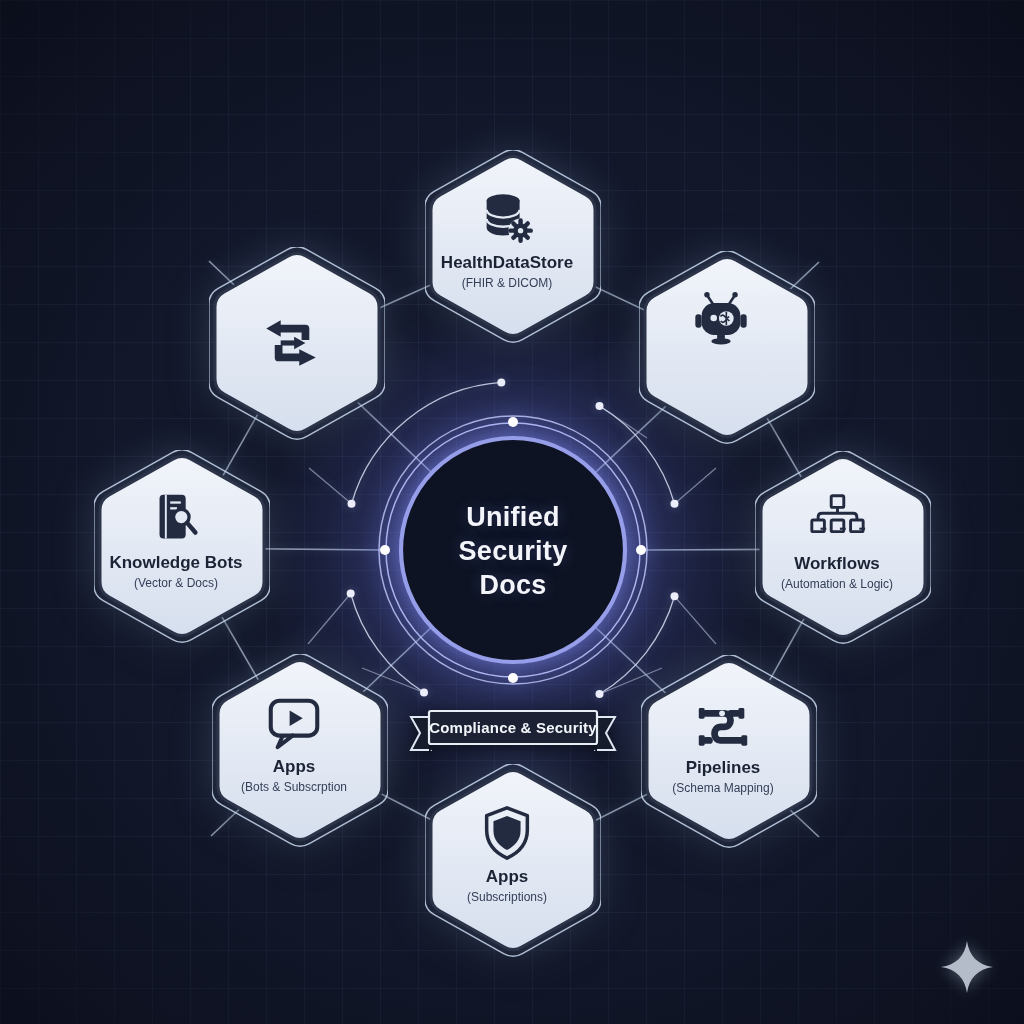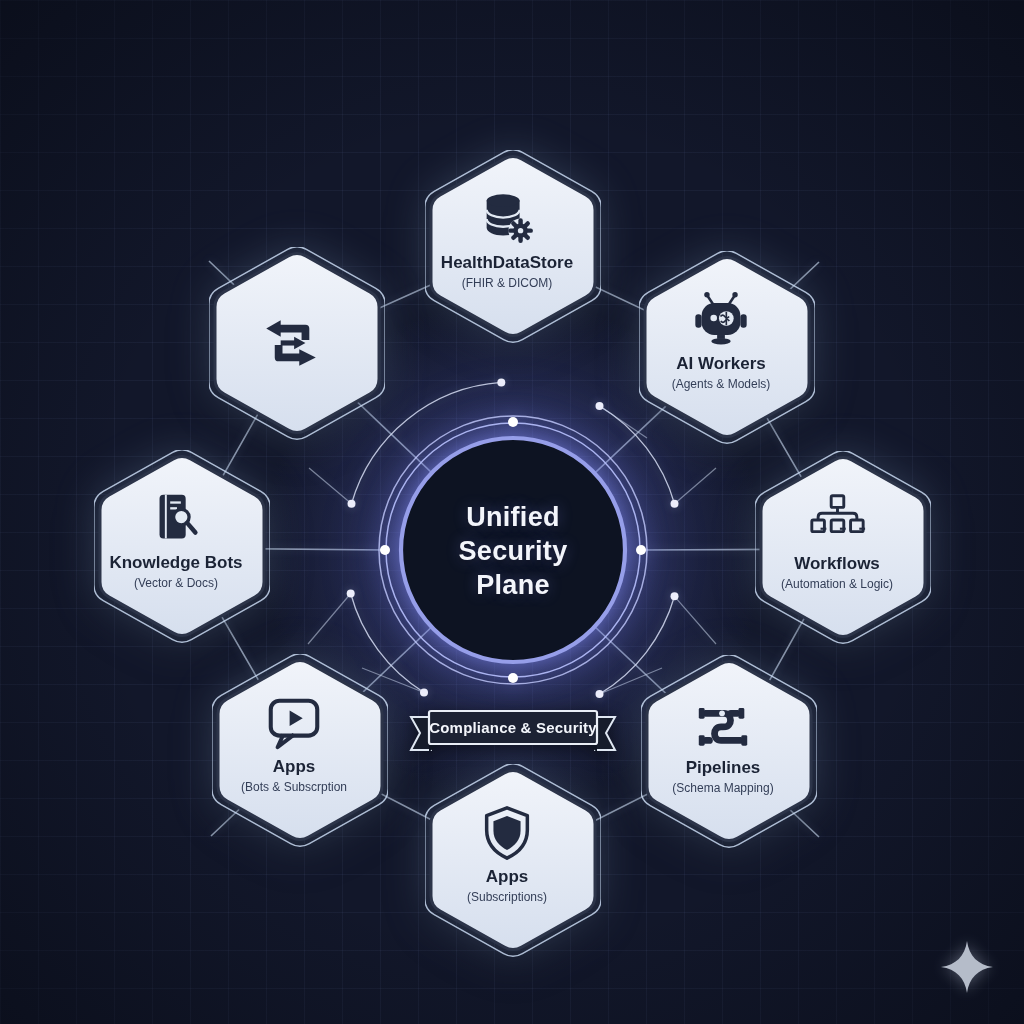--- a/index.html
+++ b/index.html
@@ -118,21 +118,21 @@
       <circle cx="0" cy="-128" r="5"></circle>
         <circle cx="0" cy="128" r="5"></circle>
       <circle cx="-128" cy="0" r="5"></circle>
         <circle cx="128" cy="0" r="5"></circle>
     </g>
   </svg>
 
   <div id="center-text">
     <div>Unified</div>
     <div>Security</div>
-    <div>Plane</div>
+    <div>Docs</div>
   </div>
 
   <div class="hexnode" style="left:425px;top:150px;">
     <svg class="hexbg" width="176" height="196" viewBox="0 0 176 196">
       <path d="M96.7 8.9 L161.3 45.1 Q170 50 170 60 L170 132 Q170 142 161.3 146.9 L96.7 183.1 Q88 188 79.3 183.1 L14.7 146.9 Q6 142 6 132 L6 60 Q6 50 14.7 45.1 L79.3 8.9 Q88 4 96.7 8.9 Z" transform="translate(88,96) scale(1.075) translate(-88,-96)" fill="none" stroke="rgba(200,216,240,.85)" stroke-width="1.4"></path>
       <path d="M96.7 8.9 L161.3 45.1 Q170 50 170 60 L170 132 Q170 142 161.3 146.9 L96.7 183.1 Q88 188 79.3 183.1 L14.7 146.9 Q6 142 6 132 L6 60 Q6 50 14.7 45.1 L79.3 8.9 Q88 4 96.7 8.9 Z" fill="url(#hexGrad)" stroke="#2c3449" stroke-width="3"></path>
     </svg>
     <svg class="nodeicon" width="62" height="62" viewBox="0 0 64 64">
       <path d="M11 13 V41 C11 45.4 18.6 49 28 49 C37.4 49 45 45.4 45 41 V13 Z" fill="#232b40"></path>
       <ellipse cx="28" cy="13" rx="17" ry="6.5" fill="#232b40"></ellipse>
@@ -172,24 +172,20 @@
       <circle cx="24.5" cy="30" r="3.4" fill="#e3eaf4"></circle>
       <circle cx="37.5" cy="30.5" r="7.6" fill="#e3eaf4"></circle>
       <g stroke="#232b40" stroke-width="1.7" fill="none">
         <path d="M31.5 28.5 q2.2 -3 4.4 0 q2.2 3 4.4 0"></path>
         <path d="M31.8 33 q2.2 3 4.4 0 q2.2 -3 4.4 0"></path>
         <line x1="37.5" y1="23.5" x2="37.5" y2="37.5"></line>
       </g>
       <rect x="28" y="47.5" width="8" height="4" fill="#232b40"></rect>
       <ellipse cx="32" cy="54" rx="10" ry="3.2" fill="#232b40"></ellipse>
     </svg>
-    <div class="nodelabels">
-      <div class="node-title">AI Workers</div>
-      <div class="node-sub">(Agents &amp; Models)</div>
-    </div>
   </div>
 
   <div class="hexnode" style="left:755px;top:451px;">
     <svg class="hexbg" width="176" height="196" viewBox="0 0 176 196">
       <path d="M96.7 8.9 L161.3 45.1 Q170 50 170 60 L170 132 Q170 142 161.3 146.9 L96.7 183.1 Q88 188 79.3 183.1 L14.7 146.9 Q6 142 6 132 L6 60 Q6 50 14.7 45.1 L79.3 8.9 Q88 4 96.7 8.9 Z" transform="translate(88,96) scale(1.075) translate(-88,-96)" fill="none" stroke="rgba(200,216,240,.85)" stroke-width="1.4"></path>
       <path d="M96.7 8.9 L161.3 45.1 Q170 50 170 60 L170 132 Q170 142 161.3 146.9 L96.7 183.1 Q88 188 79.3 183.1 L14.7 146.9 Q6 142 6 132 L6 60 Q6 50 14.7 45.1 L79.3 8.9 Q88 4 96.7 8.9 Z" fill="url(#hexGrad)" stroke="#2c3449" stroke-width="3"></path>
     </svg>
     <svg class="nodeicon" width="62" height="62" viewBox="0 0 64 64">
       <g fill="none" stroke="#232b40" stroke-width="3" stroke-linejoin="round">
         <rect x="26" y="7" width="13" height="12" rx="1.5"></rect>

